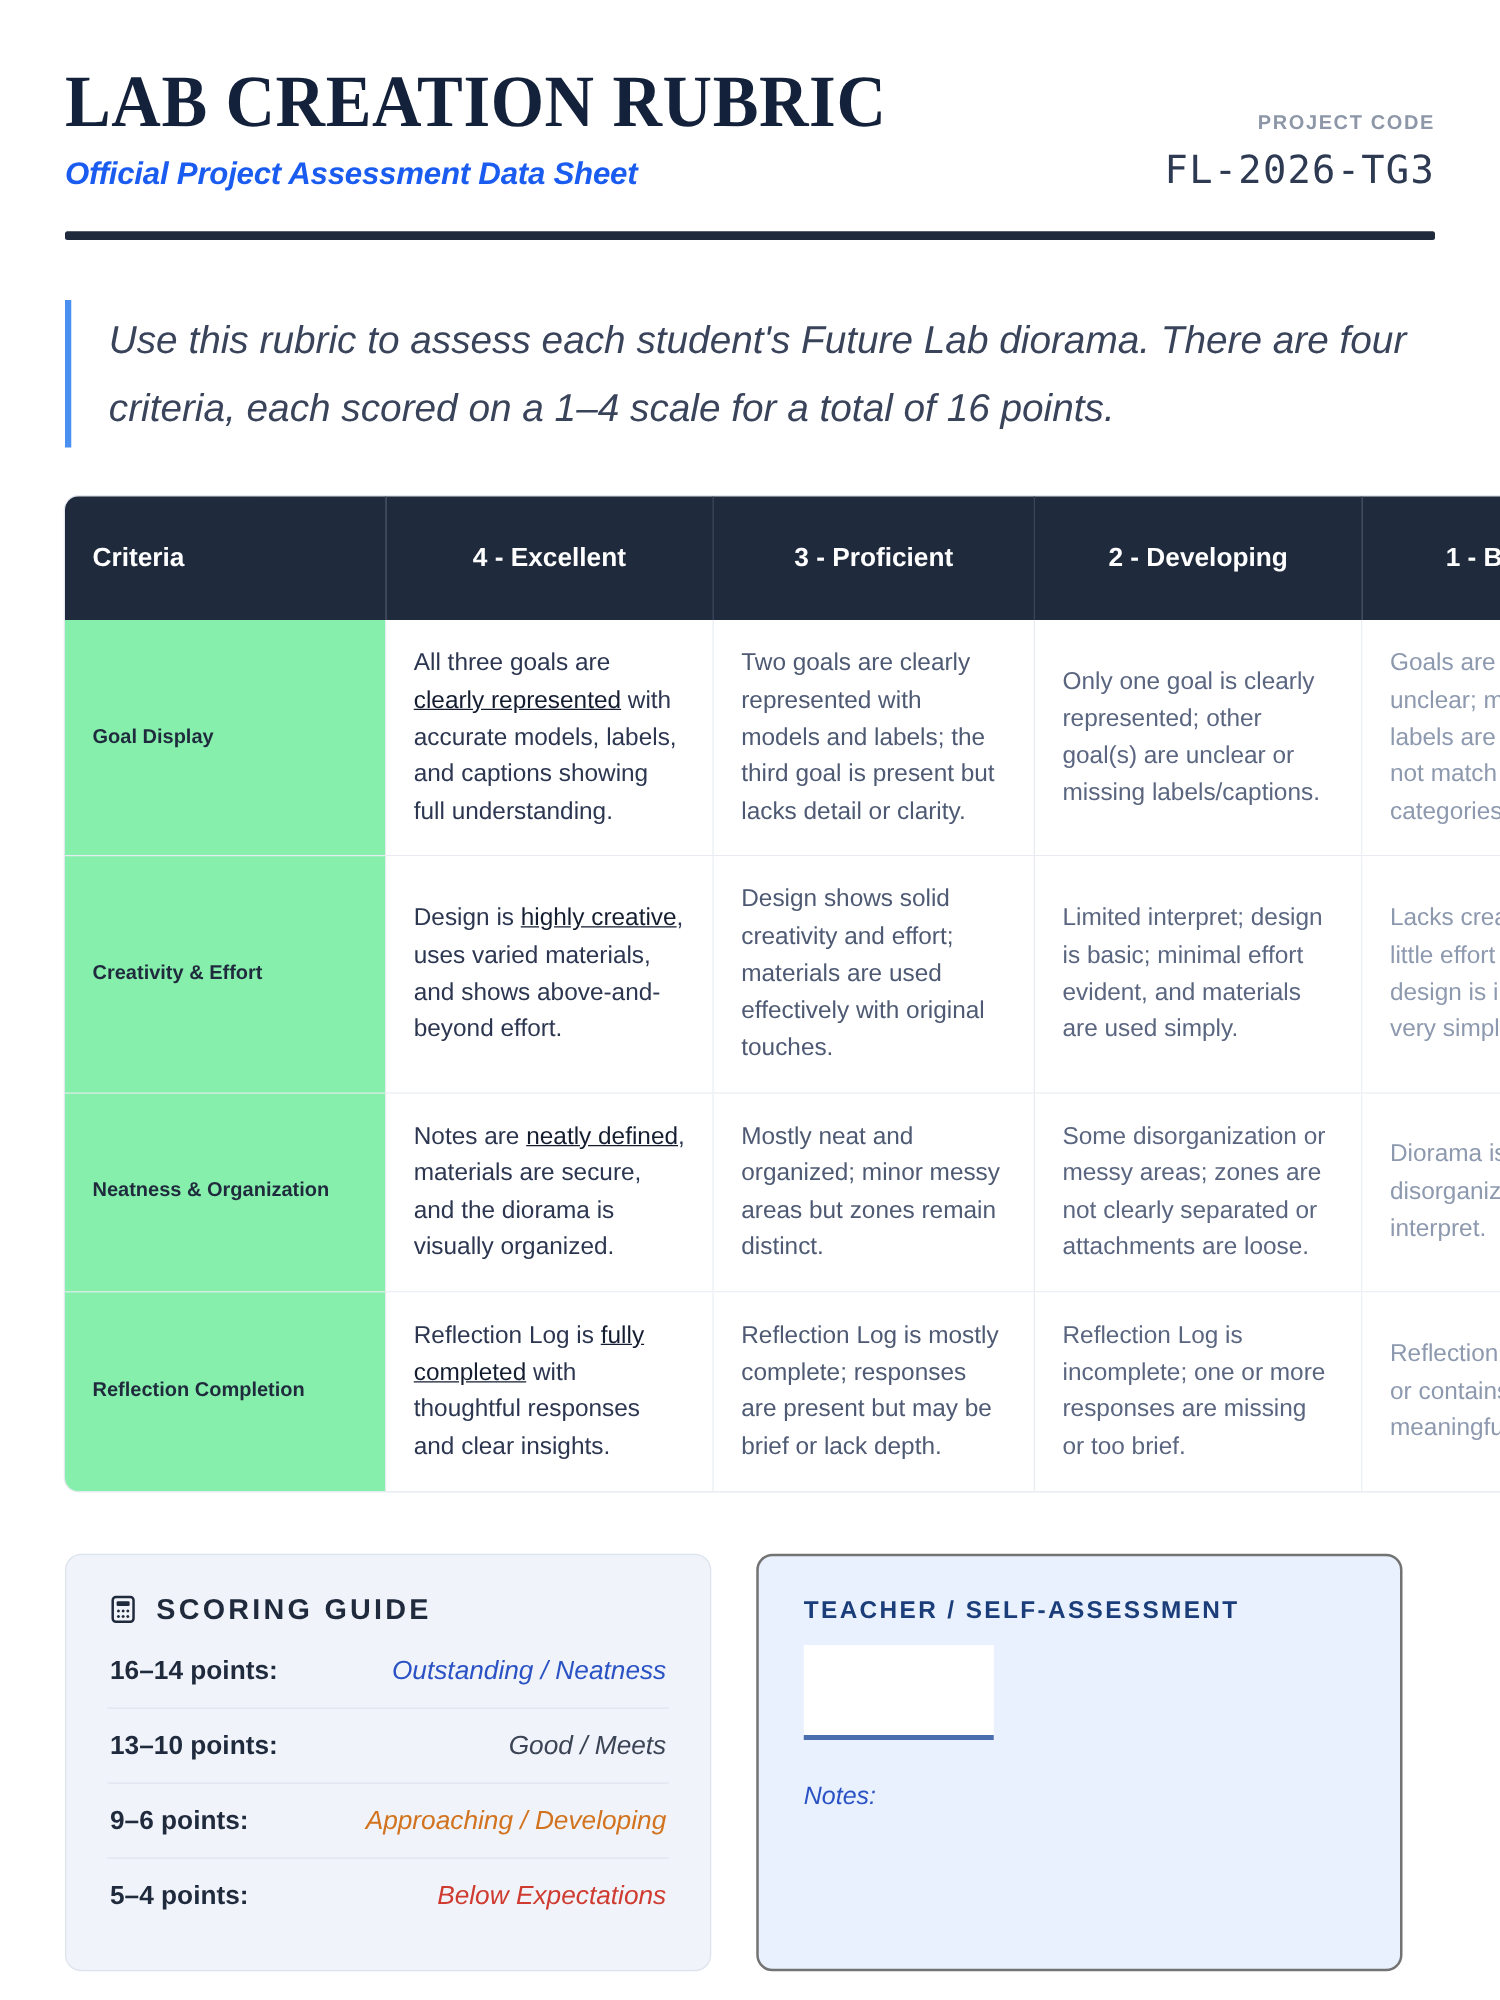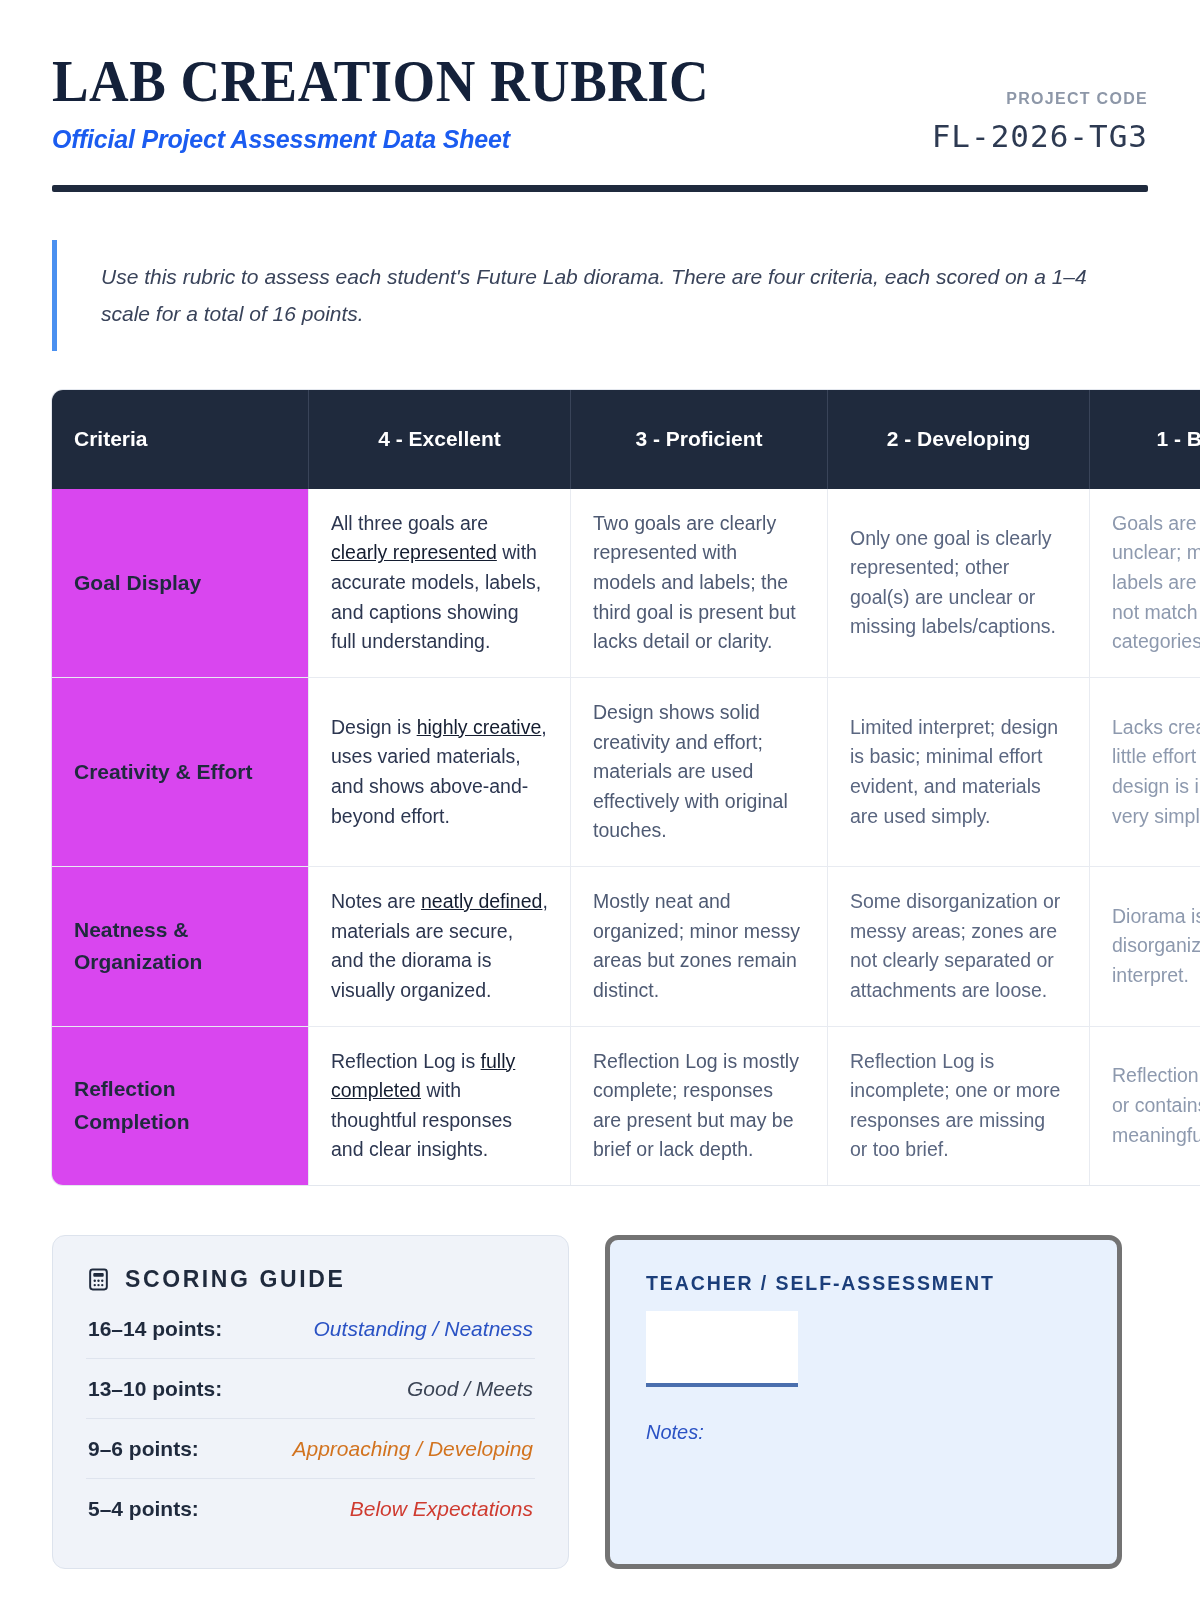--- a/index.html
+++ b/index.html
@@ -82,23 +82,23 @@
     margin-top: 31px;
   }
 
   
   .intro {
     margin-top: 48px;
     padding: 4px 0 4px 30px;
     border-left: 5px solid #4a90f0;
   }
   .intro p {
-    margin: 14px;
+    margin: 0;
     font-style: italic;
-    font-size: 21px;
+    font-size: 31px;
     line-height: 1.78;
     color: #39435a;
     max-width: 1050px;
   }
 
   
   .rubric {
     margin-top: 39px;
     width: 1080px;
     border-collapse: separate;
@@ -128,23 +128,23 @@
     padding: 20px 22px;
     border-right: 1px solid #e8ebf1;
     border-bottom: 1px solid #e8ebf1;
     font-size: 19.5px;
     line-height: 1.52;
   }
   .rubric tbody tr:last-child td { border-bottom: none; }
   .rubric tbody td:last-child { border-right: none; }
 
   .rubric tbody td.crit {
-    background: #d946ef;
-    font-weight: 700;
-    font-size: 21px;
+    background: #86efac;
+    font-weight: 700;
+    font-size: 16px;
     color: #1f2a3d;
     line-height: 1.55;
   }
   .lvl4 { color: #2c3650; }
   .lvl3 { color: #4c5códe; color: #4d5costume; color: #4e5a73; }
   .lvl2 { color: #5a6680; }
   .lvl1 { color: #8d99ae; }
   .rubric u { text-decoration: underline; font-weight: 400; }
   .lvl4 u { color: #141d30; }
 
@@ -160,21 +160,21 @@
   }
   .panel-score {
     width: 517px;
     background: #f0f3f9;
     border: 1px solid #dde3ed;
     padding: 30px 33px 30px 33px;
   }
   .panel-assess {
     width: 517px;
     background: #e8f1fd;
-    border: 5px solid #737373;
+    border: 2px solid #737373;
     padding: 32px 36px;
   }
   .panel-title {
     display: flex;
     align-items: center;
     gap: 14px;
     font-size: 23px;
     font-weight: 700;
     letter-spacing: 2.6px;
     color: #1f2a3d;

